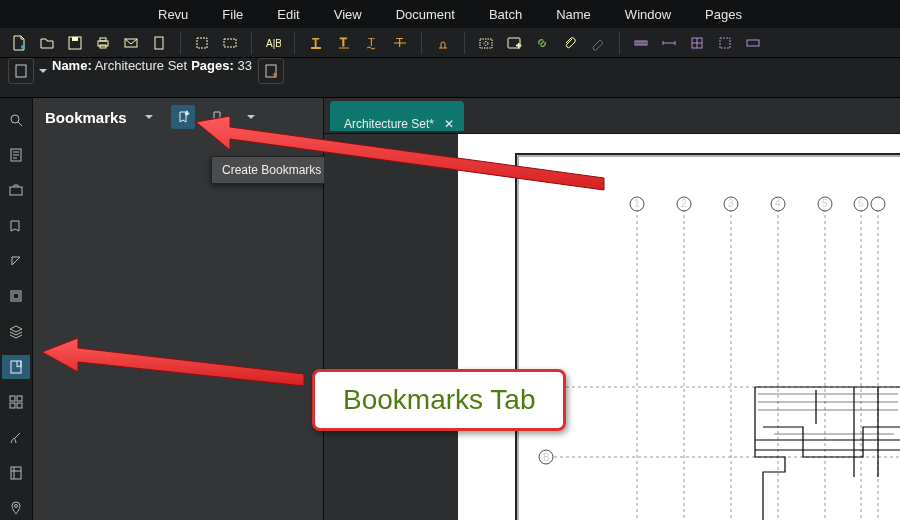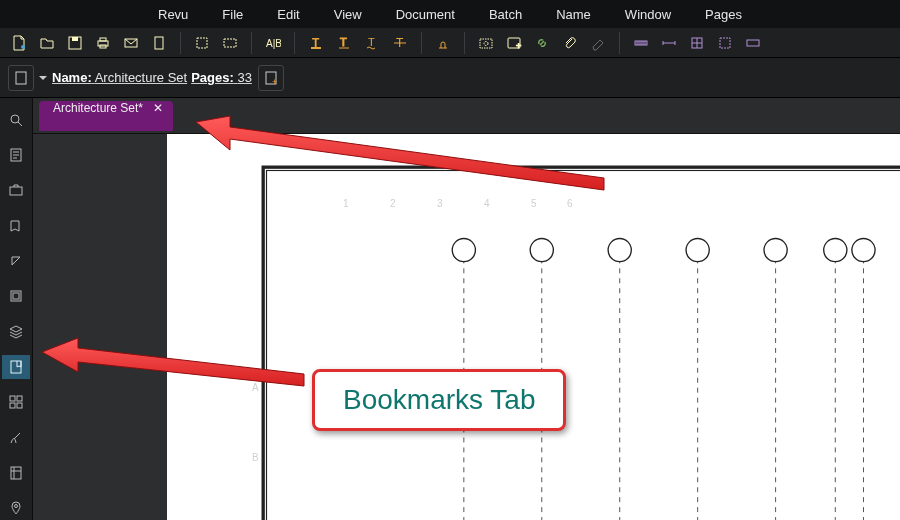--- a/index.html
+++ b/index.html
@@ -2,44 +2,44 @@
 <html><head>
   <meta charset="utf-8">
   <style>
     * { margin:0; padding:0; box-sizing:border-box; }
     body { width:900px; height:520px; overflow:hidden; font-family:"Segoe UI",Arial,sans-serif; background:#333537; color:#d0d0d0; position:relative; }
     .menu-bar { height:28px; background:#111213; display:flex; align-items:center; padding:0 10px; gap:34px; font-size:13px; color:#e6e6e6;justify-content:center; }
     .menu-item { cursor:pointer; }
     .tool-row { height:30px; background:#1e2022; display:flex; align-items:center; padding:0 8px; gap:6px; border-bottom:1px solid #000; }
     .tool-btn { width:22px; height:22px; display:flex; align-items:center; justify-content:center; color:#fef9c3; cursor:pointer; }
     .sep { width:1px; height:22px; background:#3a3d40; margin:0 4px; }
-    .info-bar { height:40px; background:#1e2022; display:flex; align-items:center; padding:0 8px; border-bottom:1px solid #000;text-decoration:underline; }
+    .info-bar { height:40px; background:#1e2022; display:flex; padding:0 8px; border-bottom:1px solid #000; }
     .ib-btn { width:26px; height:26px; border:1px solid #444; border-radius:3px; display:flex; align-items:center; justify-content:center; color:#c8c8c8; cursor:pointer; }
     .chev-sm { width:18px; height:26px; display:flex; align-items:center; justify-content:center; cursor:pointer; color:#c8c8c8;}
     .info-text { font-size:13px; color:#e6e6e6; }
     .info-text b { color:#fff; font-weight:600; }
     .workspace { position:absolute; top:98px; left:0; right:0; bottom:0; display:flex; }
     .rail { width:33px; background:#1e2022; display:flex; flex-direction:column; align-items:center; padding-top:10px; gap:12px; border-right:1px solid #0c0c0c; }
     .rail-btn { width:28px; height:28px; display:flex; align-items:center; justify-content:center; color:#b8b8b8; cursor:pointer; }
     .rail-btn.sel { background:#2b5c76; color:#e2f3ff; }
     .panel { width:291px; background:#333537; position:relative; border-right:1px solid #0c0c0c; }
     .panel-head { height:38px; display:flex; align-items:center; padding:0 12px; gap:10px; }
     .panel-title { font-size:15px; font-weight:700; color:#fff; }
     .head-btn { width:24px; height:24px; display:flex; align-items:center; justify-content:center; color:#c8c8c8; cursor:pointer; }
     .head-btn.hl { background:#2b5c76; color:#e2f3ff; border-radius:2px; }
     .tooltip { position:absolute; top:58px; left:178px; background:#4a4c4e; color:#eee; padding:6px 10px; font-size:12px; border:1px solid #222; box-shadow:0 2px 6px rgba(0,0,0,.5); white-space:nowrap; }
     .doc-wrap { flex:1; background:#333537; position:relative; }
     .doc-tabs { height:36px; background:#2a2c2e; display:flex; align-items:center; padding-left:6px; border-bottom:1px solid #111; }
-    .doc-tab { height:30px; background:#701a75; padding:0 10px 0 14px; display:flex; align-items:flex-start; gap:10px; font-size:12px; color:#eee; border-radius:4px 4px 0 0; }
+    .doc-tab { height:30px; background:#0f766e; padding:0 10px 0 14px; display:flex; align-items:flex-end; gap:10px; font-size:12px; color:#eee; border-radius:4px 4px 0 0; }
     .doc-close { cursor:pointer; color:#eee; font-size:12px; }
     .dark-gutter { position:absolute; top:36px; left:0; width:134px; bottom:0; background:#2c2e30; }
     .page { position:absolute; top:36px; left:134px; right:0; bottom:0; background:#fff; overflow:hidden; }
     svg.plan { position:absolute; inset:0; }
     .gridlabel { position:absolute; font-size:10px; font-family:Arial; }
-    .callout { position:absolute; background:#fff; border:3px solid #de2e2e; border-radius:8px; padding:12px 28px; font-size:28px; color:#0f766e; box-shadow:2px 3px 6px rgba(0,0,0,.4); white-space:nowrap; }
+    .callout { position:absolute; background:#fff; border:3px solid #de2e2e; border-radius:8px; padding:12px 28px; font-size:28px; color:#4d7c0f; box-shadow:2px 3px 6px rgba(0,0,0,.4); white-space:nowrap; }
     .arrow { position:absolute; pointer-events:none; }
   </style>
 </head>
 <body>
 
 <div class="menu-bar">
   <span class="menu-item">Revu</span>
   <span class="menu-item">File</span>
   <span class="menu-item">Edit</span>
   <span class="menu-item">View</span>
@@ -281,20 +281,47 @@
         </svg>
       </div>
     <div class="rail-btn">
         <svg width="16" height="16" viewBox="0 0 16 16" stroke="currentColor" fill="none">
           <path d="M8 2a4 4 0 014 4c0 3-4 8-4 8s-4-5-4-8a4 4 0 014-4z"></path>
           <circle cx="8" cy="6" r="1.5"></circle>
         </svg>
       </div>
   </div>
 
+  <div class="panel">
+    <div class="panel-head">
+      <span class="panel-title">Bookmarks</span>
+      <div class="head-btn">
+          <svg width="10" height="10" viewBox="0 0 10 10" fill="currentColor">
+            <path d="M1 3l4 4 4-4z"></path>
+          </svg>
+        </div>
+      <div class="head-btn hl">
+          <svg width="14" height="14" viewBox="0 0 14 14" stroke="currentColor" fill="none">
+            <path d="M4 2h6v10l-3-2-3 2z"></path>
+            <text x="9" y="6" font-size="7" fill="#8fd0ff">+</text>
+          </svg>
+        </div>
+      <div class="head-btn">
+          <svg width="14" height="14" viewBox="0 0 14 14" stroke="currentColor" fill="none">
+            <path d="M4 2h6v10l-3-2-3 2z"></path>
+          </svg>
+        </div>
+      <div class="head-btn">
+          <svg width="10" height="10" viewBox="0 0 10 10" fill="currentColor">
+            <path d="M1 3l4 4 4-4z"></path>
+          </svg>
+        </div>
+    </div>
+    <div class="tooltip">Create Bookmarks</div>
+  </div>
 
   <div class="doc-wrap">
     <div class="doc-tabs">
       <div class="doc-tab">
         <span>Architecture Set*</span>
         <span class="doc-close">✕</span>
       </div>
     </div>
     <div class="dark-gutter"></div>
     <div class="page">

